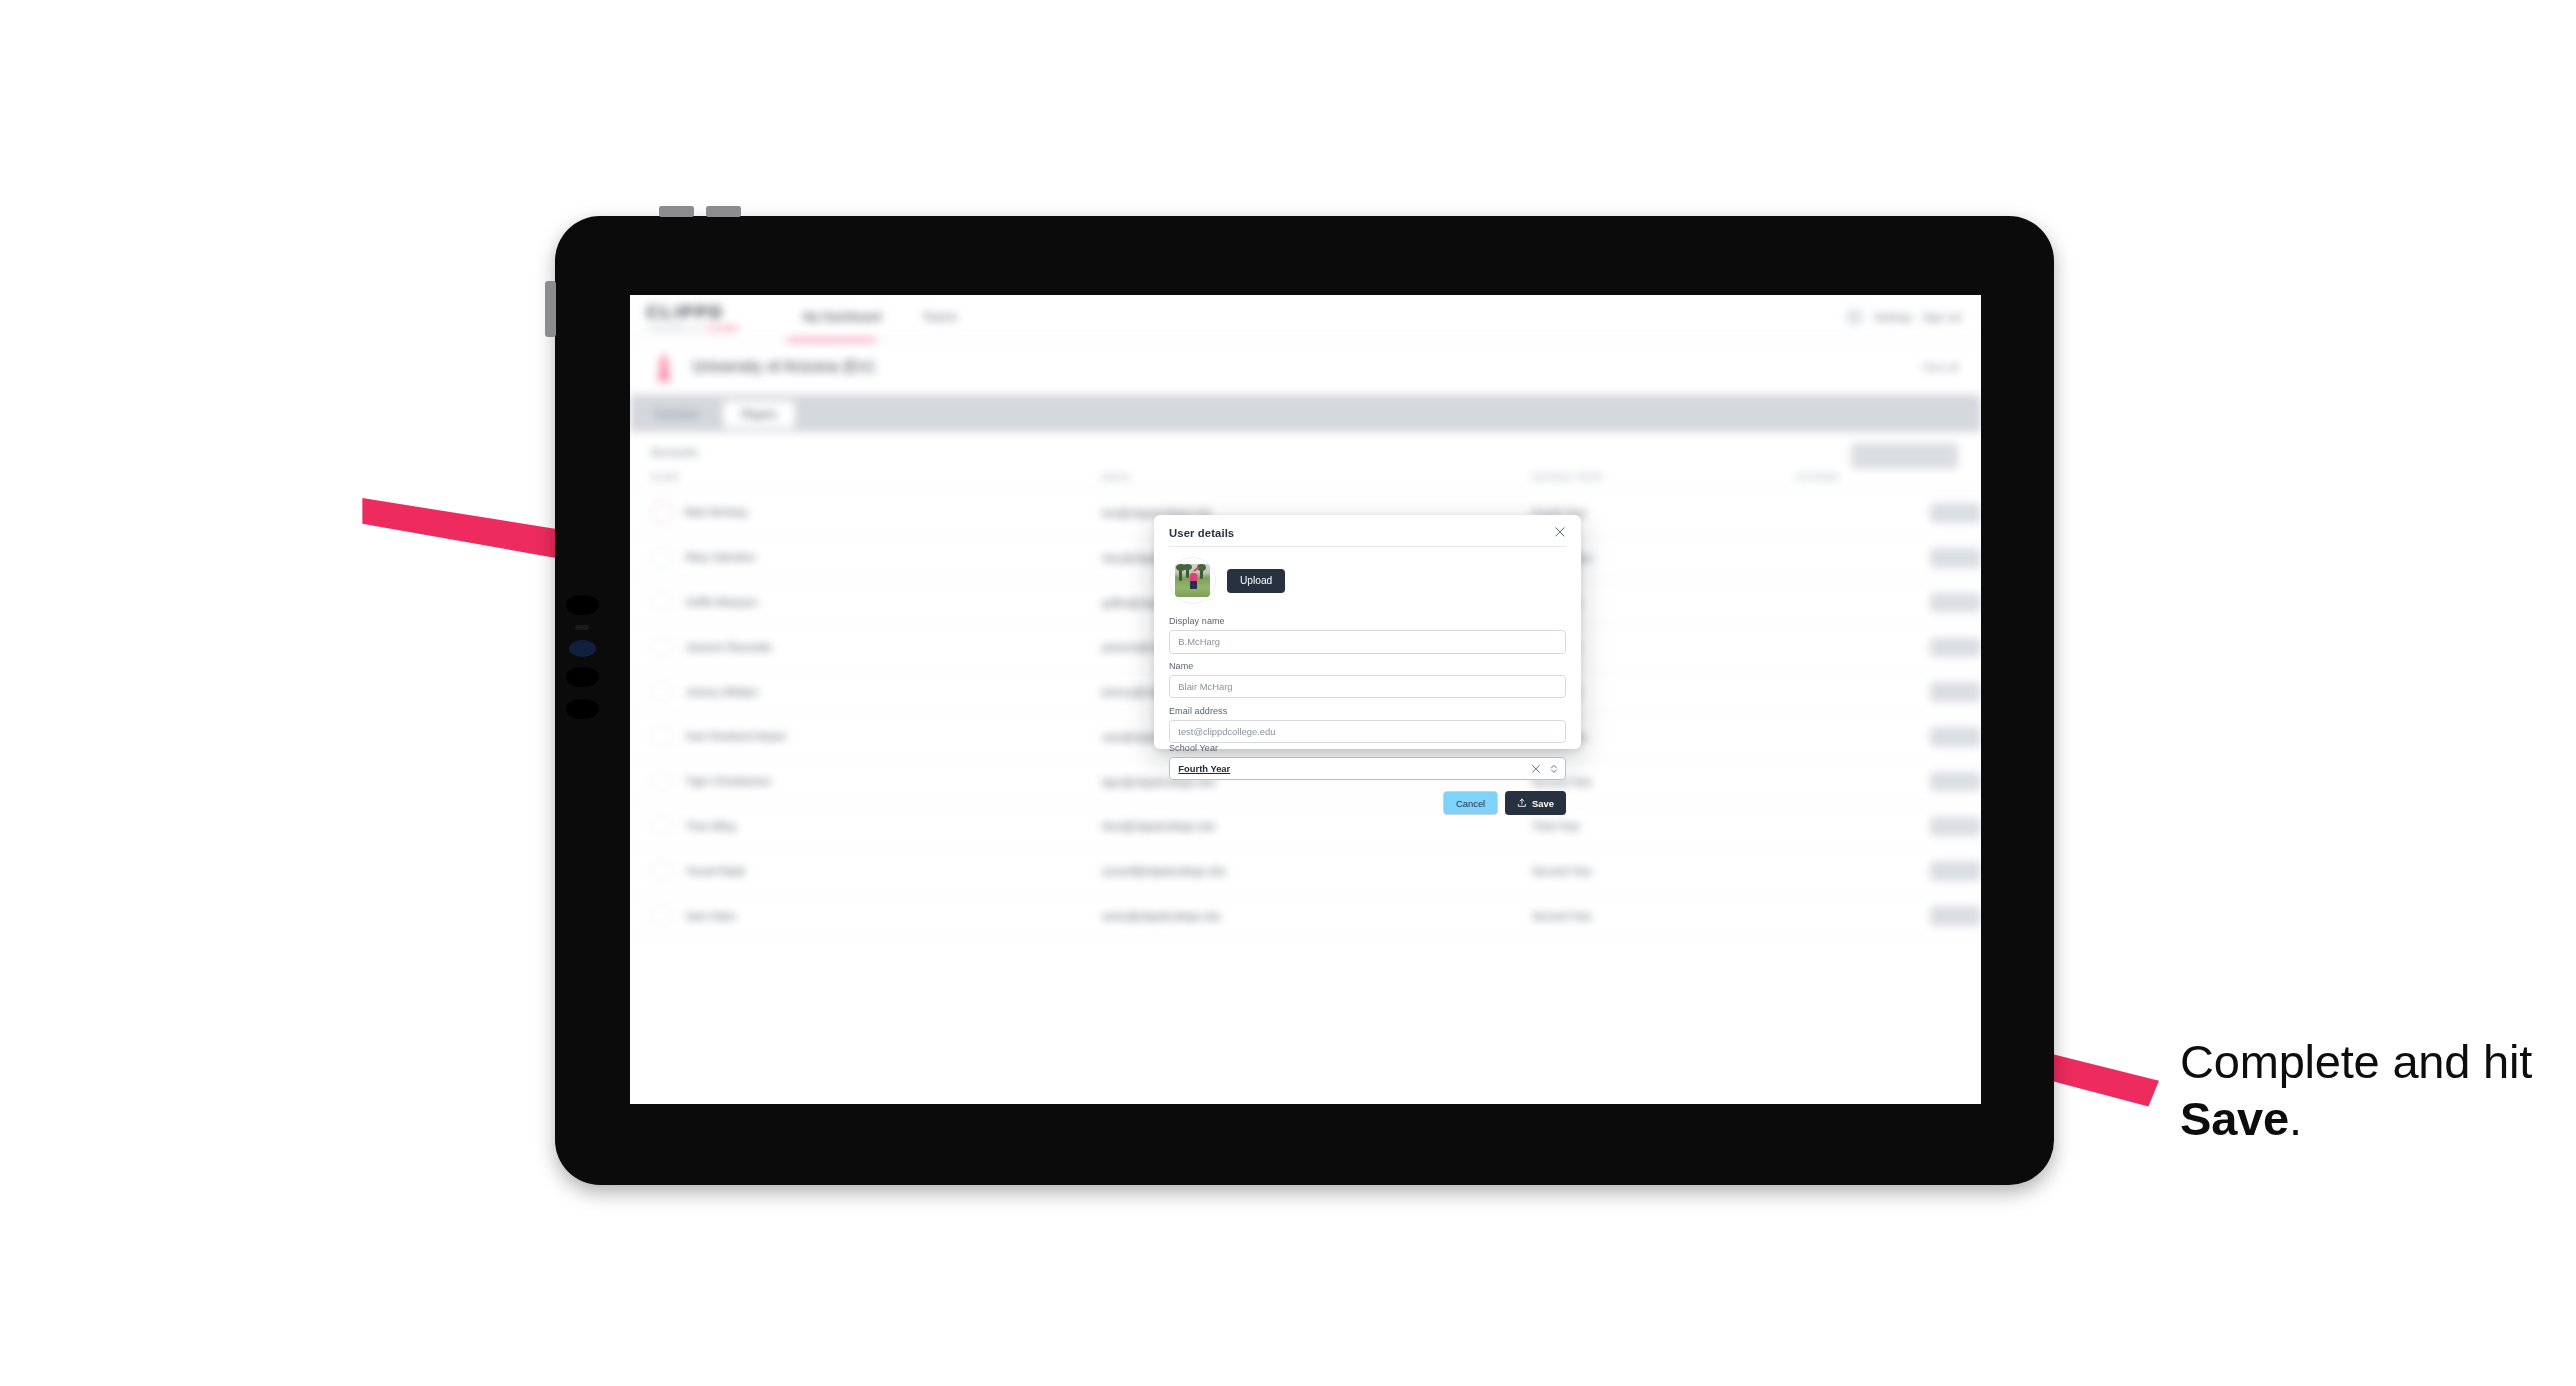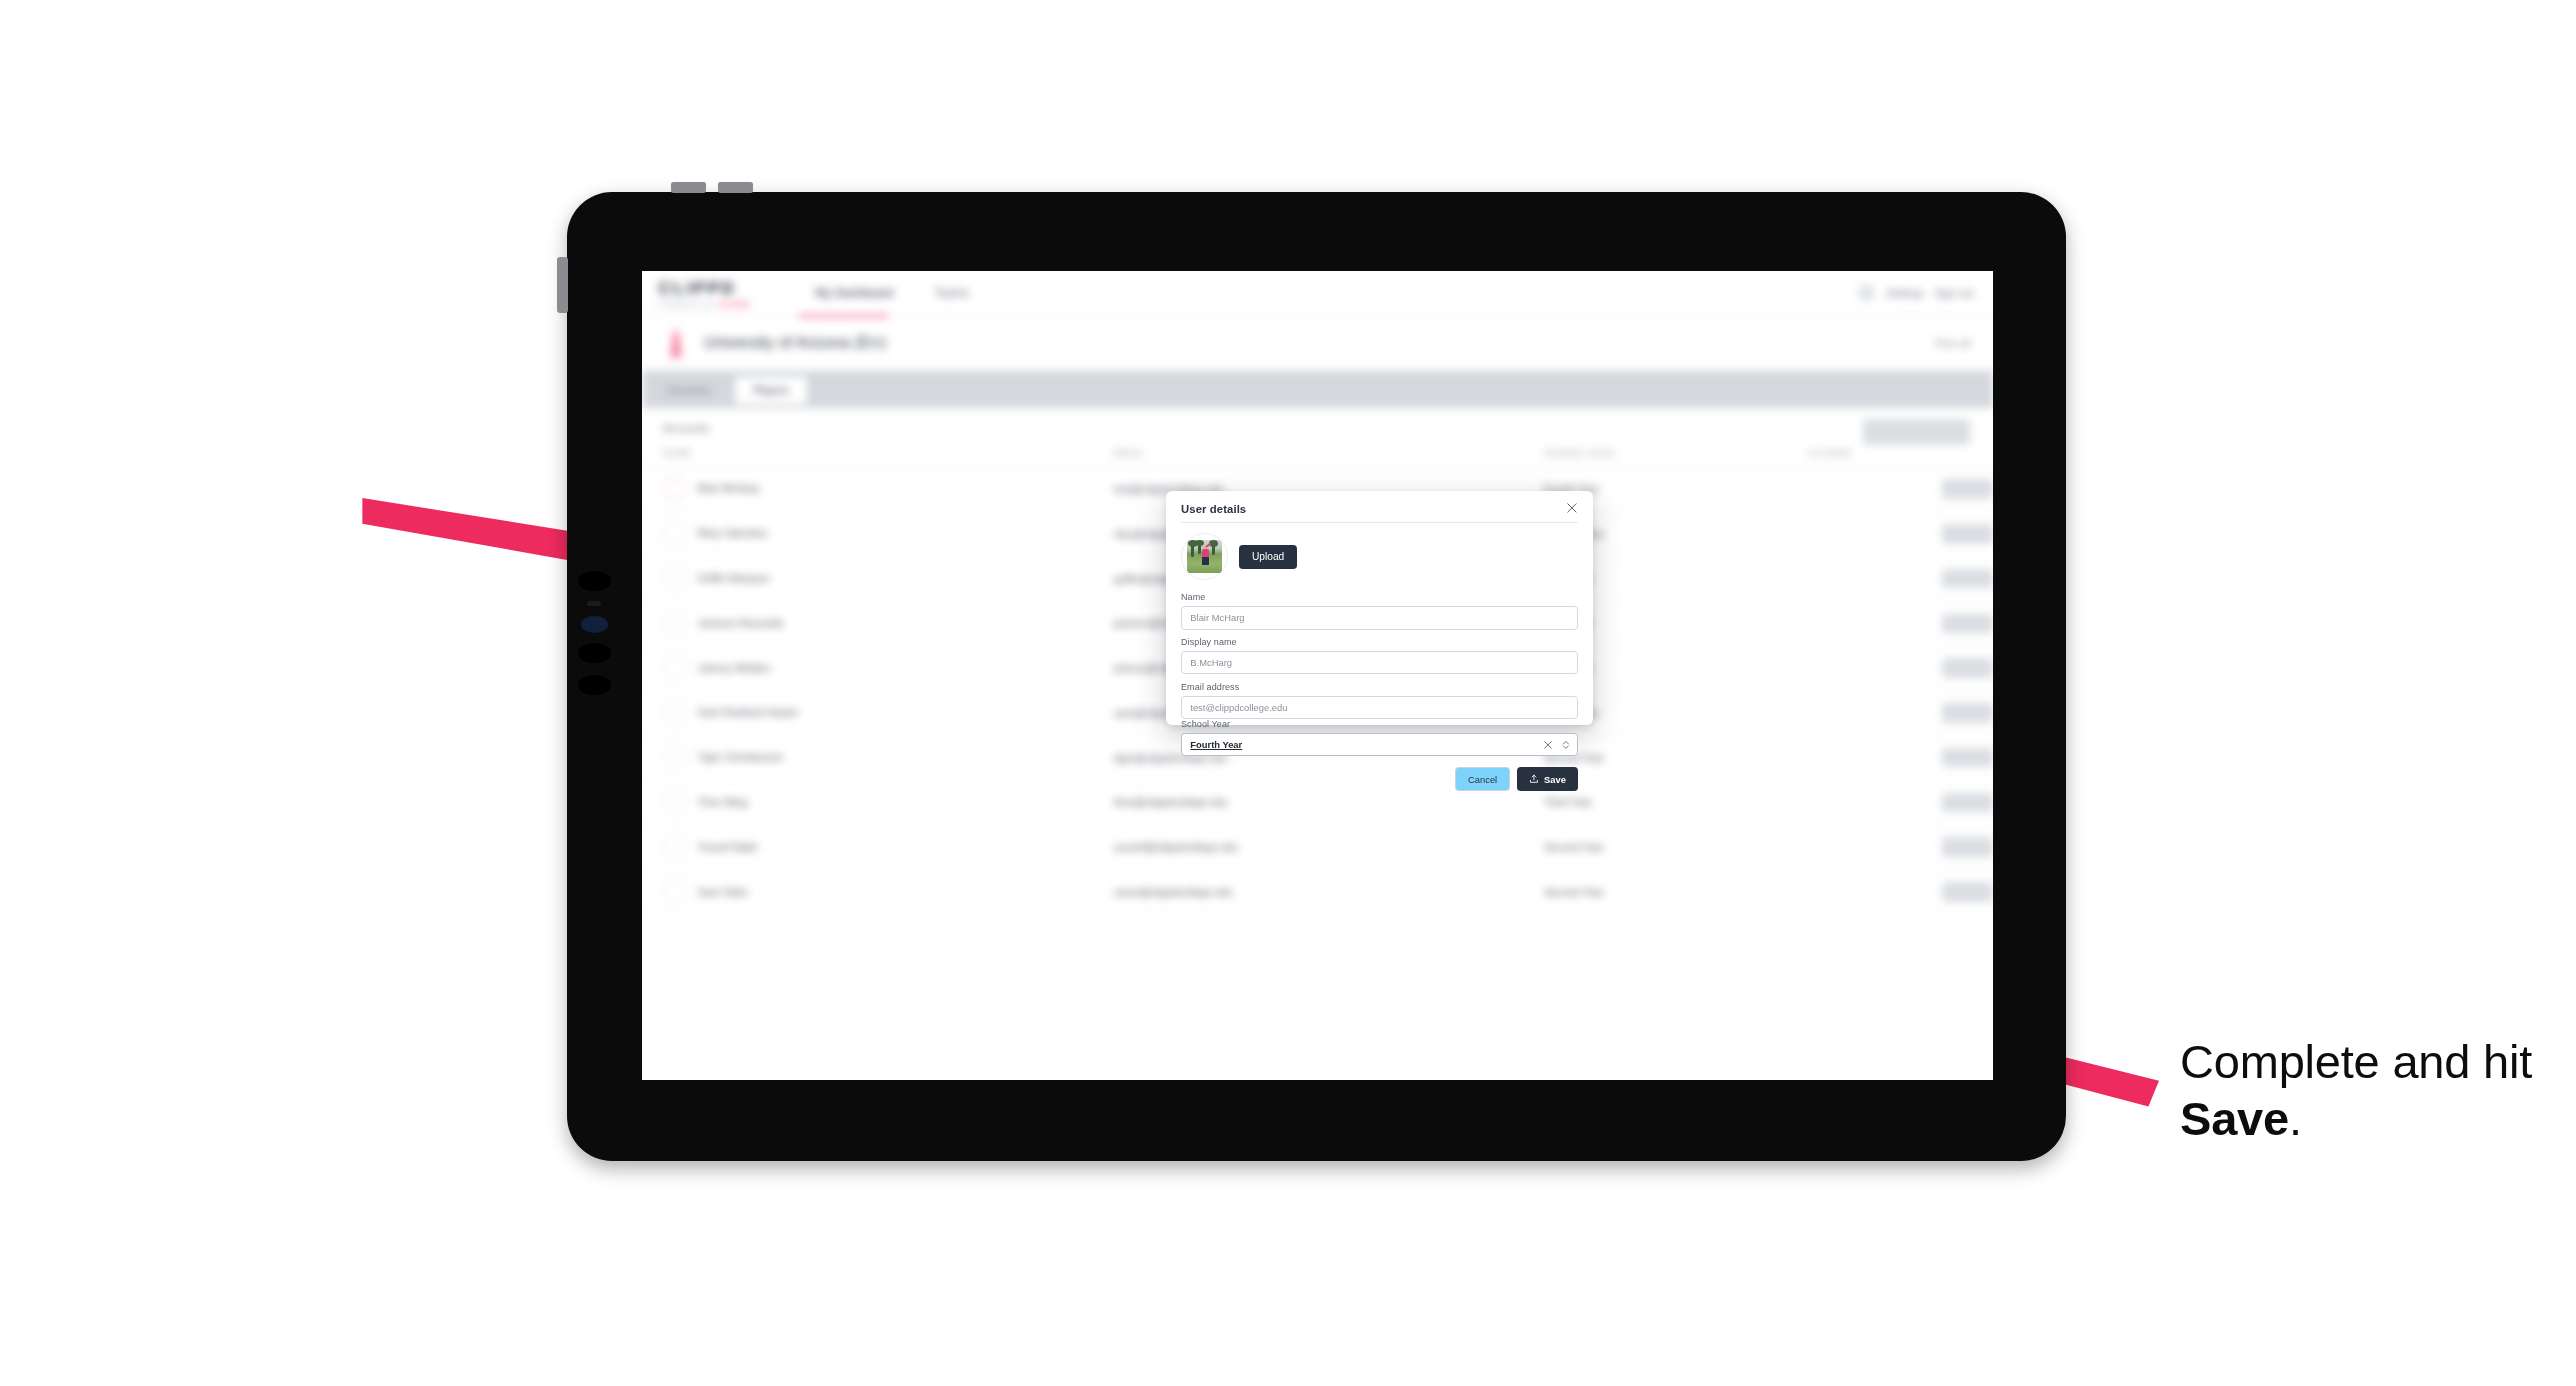--- a/index.html
+++ b/index.html
@@ -35,27 +35,26 @@
 
   
   .arrow-svg { position: absolute; overflow: visible; pointer-events: none; }
   #arrow-left-svg  { left: 362px;  top: 498px;  width: 710px; height: 166px; }
   #arrow-right-svg { left: 1495px; top: 883px; width: 664px; height: 204px; }
 
   
   #tablet {
     position: absolute;
     left: 555px;
-    top: 192px;
+    top: 216px;
     width: 1499px;
     height: 969px;
     background: #0b0b0c;
     border-radius: 45px;
     box-shadow: 0 7.5px 19.6px rgba(0,0,0,0.30);
-    margin-left: 12px;
   }
   
   #tablet::before {
     content: "";
     position: absolute;
     left: -6.8px; top: -5.3px;
     width: 1512px; height: 979px;
     border-radius: 50px;
     background: linear-gradient(180deg,#8e9094 0%,#6c6e72 16%,#4b4d51 50%,#7e8084 86%,#a9abaf 100%);
     z-index: -1;
@@ -528,22 +527,22 @@
               <div class="golfer-head"></div>
               <div class="golfer-torso"></div>
               <div class="golfer-arm"></div>
               <div class="golfer-legs"></div>
             </div>
           </div>
           <button id="upload-button">Upload</button>
         </div>
 
         <div id="fields">
+            <div class="field"><label class="field-label">Display name</label><input class="field-input" type="text" readonly="" value="B.McHarg" style=""></div>
             <div class="field"><label class="field-label">Name</label><input class="field-input" type="text" readonly="" value="Blair McHarg" style=""></div>
-            <div class="field"><label class="field-label">Display name</label><input class="field-input" type="text" readonly="" value="B.McHarg" style=""></div>
             <div class="field"><label class="field-label">Email address</label><input class="field-input" type="text" readonly="" value="test@clippdcollege.edu" style=""></div>
           </div>
 
         <div class="field">
           <label class="field-label">School Year</label>
           <div class="select-wrap">
             <div class="select-box">Fourth Year</div>
             <div class="select-icons">
               <svg class="sel-ic" viewBox="0 0 13 13">
                 <path d="M2 2 L11 11 M11 2 L2 11" stroke="#5c636f" stroke-width="1.2" fill="none" stroke-linecap="round"></path>

